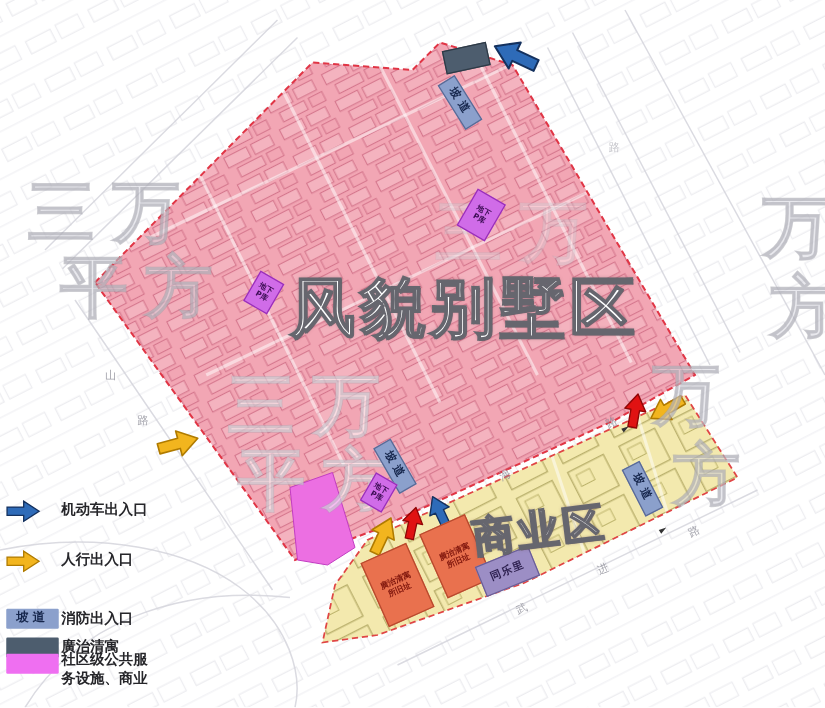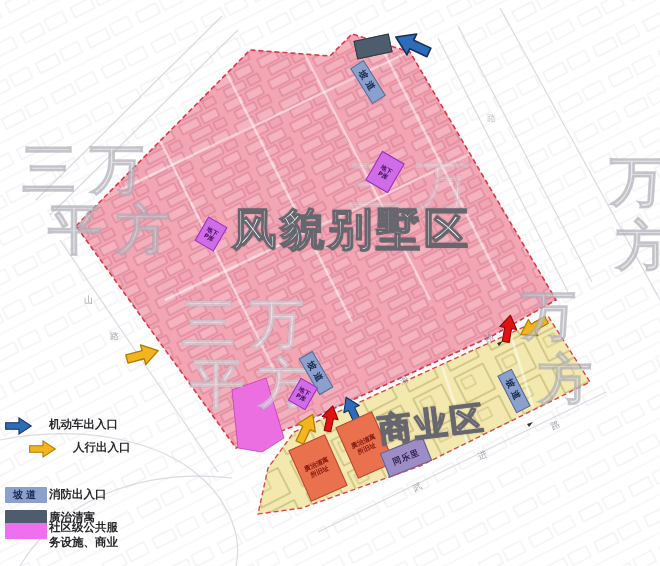--- a/index.html
+++ b/index.html
@@ -10,21 +10,21 @@
   
   .wm{position:absolute;font-weight:bold;color:rgba(255,255,255,0.55);
       -webkit-text-stroke:1px rgba(160,160,172,0.40);
       letter-spacing:14px;font-size:54px;z-index:2;pointer-events:none;white-space:nowrap;}
   .wm.gray{color:rgba(214,214,222,0.55);-webkit-text-stroke:1px rgba(150,150,160,0.45);}
 
   
   .area-label{position:absolute;color:#fff;font-weight:bold;z-index:6;white-space:nowrap;
       -webkit-text-stroke:1.3px #66666e;
       text-shadow:0 0 3px rgba(110,70,80,.55),1px 1px 0 rgba(90,90,100,.8);}
-  #villa-label{left:232px;top:200px;font-size:44px;letter-spacing:4px;}
+  #villa-label{left:232px;top:212px;font-size:52px;letter-spacing:4px;}
   #commercial-label{left:378px;top:402px;font-size:33px;letter-spacing:3px;transform:rotate(-7deg);}
 
   
   .ramp-box{position:absolute;width:40px;height:14px;background:#8ba0cc;border:1px solid #5a6a96;
       color:#16264c;font-size:9px;font-weight:bold;letter-spacing:4px;text-align:center;
       line-height:14px;z-index:5;}
   .park-box{position:absolute;background:#d06ce8;border:1px solid #9a30b8;color:#3a0c52;
       font-size:6px;font-weight:bold;text-align:center;z-index:5;display:flex;
       flex-direction:column;justify-content:center;line-height:7px;}
   .garbage-box{position:absolute;width:34px;height:17px;background:#4d5d6e;border:1px solid #2e3a46;z-index:5;}
@@ -176,28 +176,28 @@
 
   <div class="roadchar" style="left:84px;top:294px;">山</div>
   <div class="roadchar" style="left:110px;top:330px;">路</div>
   <div class="roadchar" style="left:400px;top:374px;transform:rotate(-25deg);">海</div>
   <div class="roadchar" style="left:485px;top:332px;transform:rotate(-25deg);">路</div>
   <div class="roadchar" style="left:413px;top:481px;transform:rotate(-25deg);">武</div>
   <div class="roadchar" style="left:478px;top:449px;transform:rotate(-25deg);">进</div>
   <div class="roadchar" style="left:551px;top:419px;transform:rotate(-25deg);">路</div>
   <div class="roadchar" style="left:487px;top:112px;opacity:.55;">路</div>
 
-  <div class="legend-row" style="top:417px;">
+  <div class="legend-row" style="top:400px;">
     <svg class="legend-icon" style="top:0px;" width="38" height="18">
       <path d="M-13,-3.5 L1,-3.5 L1,-8.5 L14,0 L1,8.5 L1,3.5 L-13,3.5 Z" transform="translate(18,9) scale(0.95)" fill="#2e6bb8" stroke="#14315e" stroke-width="1.1"></path>
     </svg>
     <div class="legend-label">机动车出入口</div>
   </div>
 
-  <div class="legend-row" style="top:440px;margin-left:24px;">
+  <div class="legend-row" style="top:440px;">
     <svg class="legend-icon" style="top:0px;" width="38" height="18">
       <path d="M-13,-3.5 L1,-3.5 L1,-8.5 L14,0 L1,8.5 L1,3.5 L-13,3.5 Z" transform="translate(18,9) scale(0.95)" fill="#f2b51e" stroke="#b07b00" stroke-width="1.1"></path>
     </svg>
     <div class="legend-label">人行出入口</div>
   </div>
 
 
   <div class="legend-row" style="top:487px;">
     <div class="legend-chip chip-ramp" style="top:0px;">坡道</div>
     <div class="legend-label">消防出入口</div>

